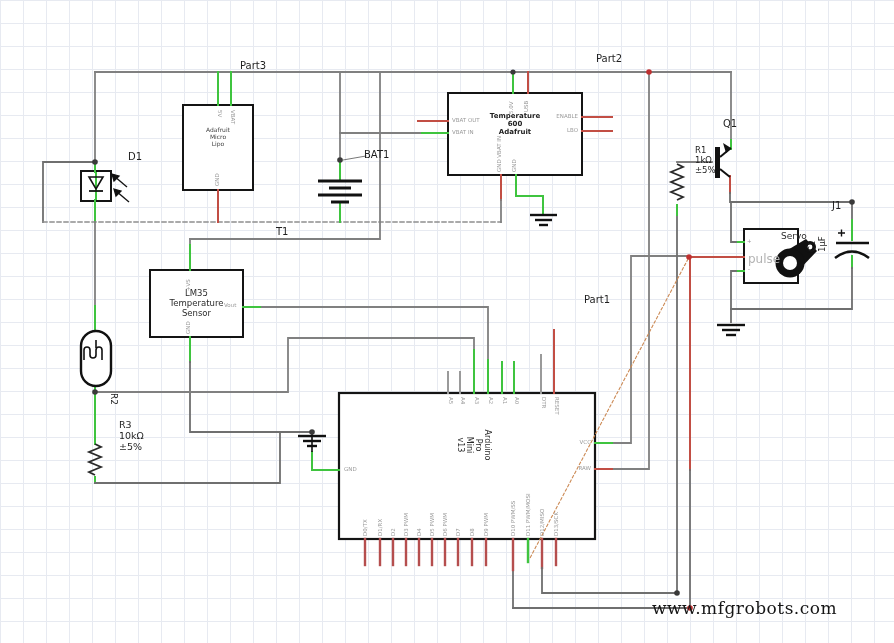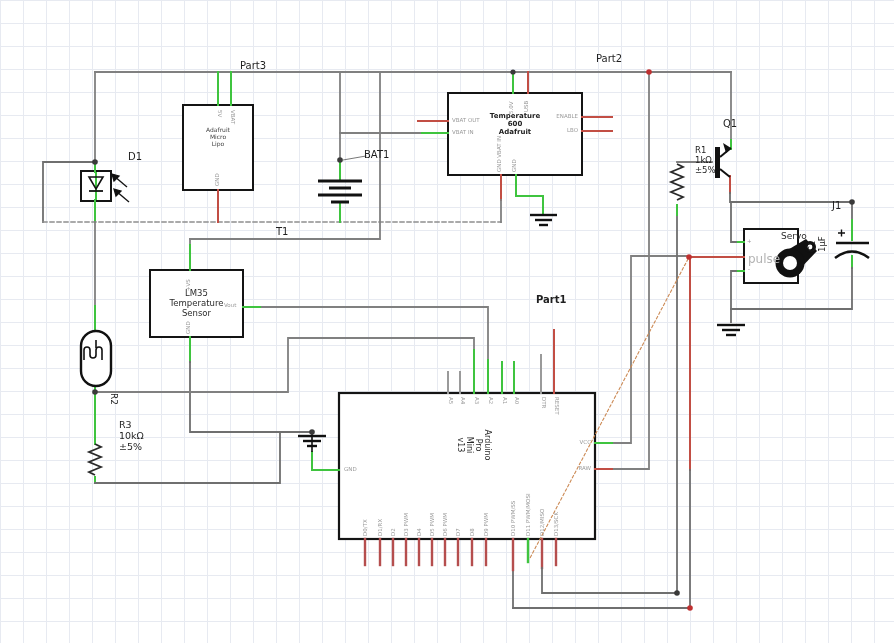--- a/index.html
+++ b/index.html
@@ -229,21 +229,21 @@
   </g>
   <g fill="#c03030">
     <circle cx="649" cy="72" r="2.8"></circle>
         <circle cx="689" cy="257" r="2.8"></circle>
         <circle cx="690" cy="608" r="2.8"></circle>
   </g>
 </svg>
 
 <div class="lab" style="left:240px;top:60px;">Part3</div>
 <div class="lab" style="left:596px;top:53px;">Part2</div>
-<div class="lab" style="left:536px;top:294px;font-weight:bold;">Part1</div>
+<div class="lab" style="left:584px;top:294px;">Part1</div>
 <div class="lab" style="left:128px;top:151px;">D1</div>
 <div class="lab" style="left:364px;top:149px;">BAT1</div>
 <div class="lab" style="left:276px;top:226px;">T1</div>
 <div class="lab" style="left:723px;top:118px;">Q1</div>
 <div class="lab" style="left:832px;top:200px;">J1</div>
 <div class="lab vdown" style="left:118px;top:393px;font-size:9px;">R2</div>
 
 <div class="rval" style="left:695px;top:146px;font-size:8.5px;">
   <div>R1</div>
       <div>1kΩ</div>
@@ -321,14 +321,15 @@
 <span class="pin vup" style="left:430px;top:536px;">D5 PWM</span>
 <span class="pin vup" style="left:443px;top:536px;">D6 PWM</span>
 <span class="pin vup" style="left:456px;top:536px;">D7</span>
 <span class="pin vup" style="left:470px;top:536px;">D8</span>
 <span class="pin vup" style="left:484px;top:536px;">D9 PWM</span>
 <span class="pin vup" style="left:511px;top:536px;">D10 PWM/SS</span>
 <span class="pin vup" style="left:526px;top:536px;">D11 PWM/MOSI</span>
 <span class="pin vup" style="left:540px;top:536px;">D12/MISO</span>
 <span class="pin vup" style="left:554px;top:536px;">D13/SCK</span>
 
+<div class="watermark">www.mfgrobots.com</div>
 
 </div>
 
 </body></html>

